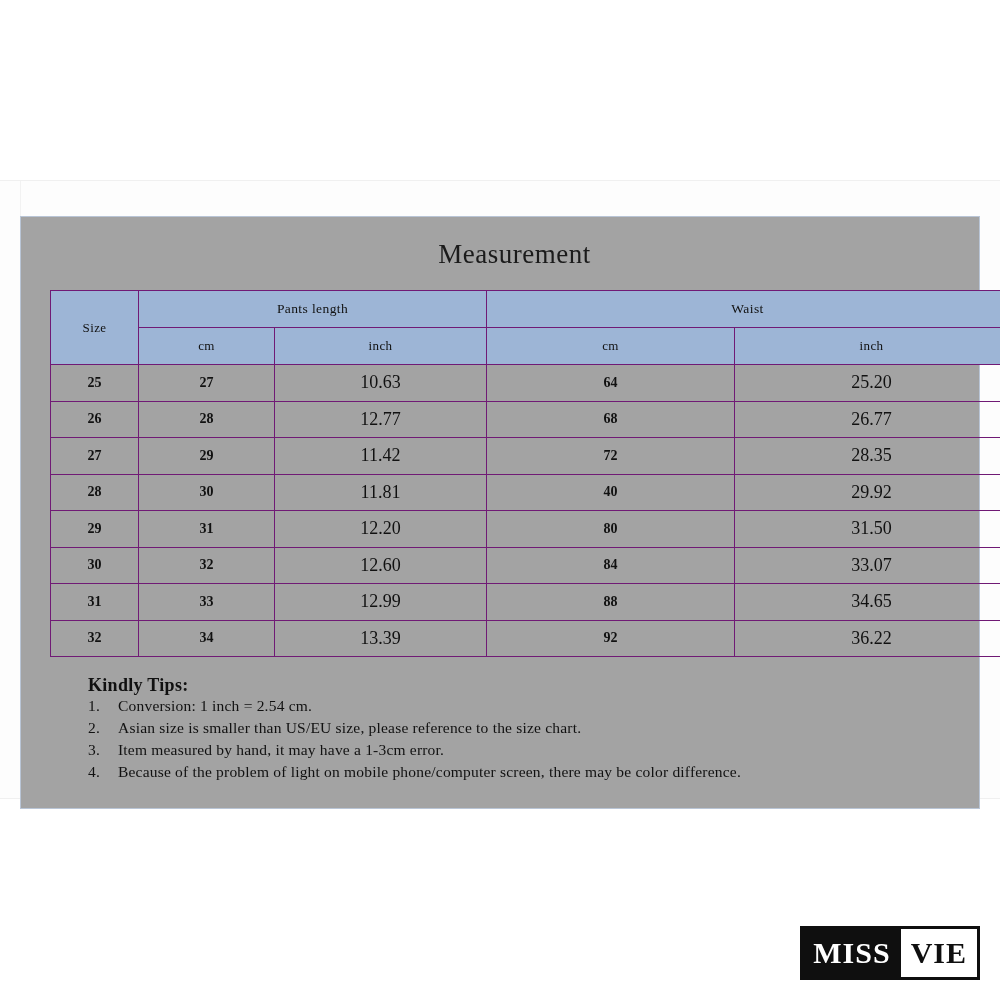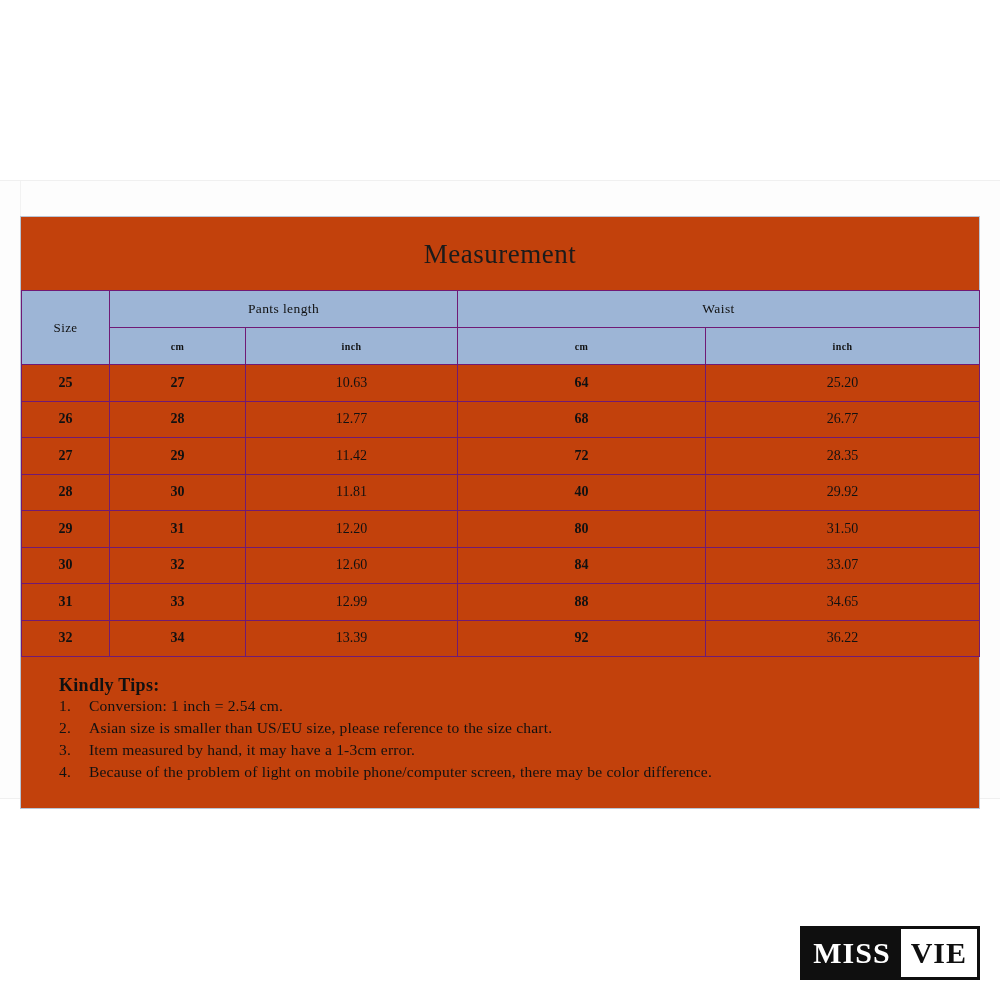--- a/index.html
+++ b/index.html
@@ -34,22 +34,23 @@
     height: 100%;
     border-right: 1px solid #f2f2f2;
   }
 
   .chart {
     position: absolute;
     left: 20px;
     top: 216px;
     width: 960px;
     border: 1px solid #b9c5d6;
-    background: #c2410c;
+    background: #a3a3a3;
     box-sizing: border-box;
+    padding-left: 29px;
   }
 
   .chart-title {
     text-align: center;
     font-size: 27px;
     color: #1b1b1b;
     letter-spacing: 0.5px;
     padding: 22px 0 20px 0;
     font-weight: 400;
   }
@@ -73,36 +74,36 @@
     height: 34px;
     letter-spacing: 0.4px;
   }
   thead th.size-cell {
     font-size: 13px;
   }
   thead th.grouphead {
     font-size: 13.5px;
   }
   thead th.unit {
-    font-size: 10px;
-    font-weight: bold;
+    font-size: 13px;
+    font-weight: normal;
   }
 
   tbody td {
     height: 33.5px;
     font-size: 14px;
     margin-left: 36px;
   }
   tbody td.b {
     font-weight: bold;
     font-size: 14px;
   }
   tbody td.n {
     font-weight: normal;
-    font-size: 14px;
+    font-size: 18px;
   }
 
   
   col.c-size   { width: 88px; }
   col.c-plcm   { width: 136px; }
   col.c-plin   { width: 212px; }
   col.c-wcm    { width: 248px; }
   col.c-win    { width: 274px; }
 
   .tips {

